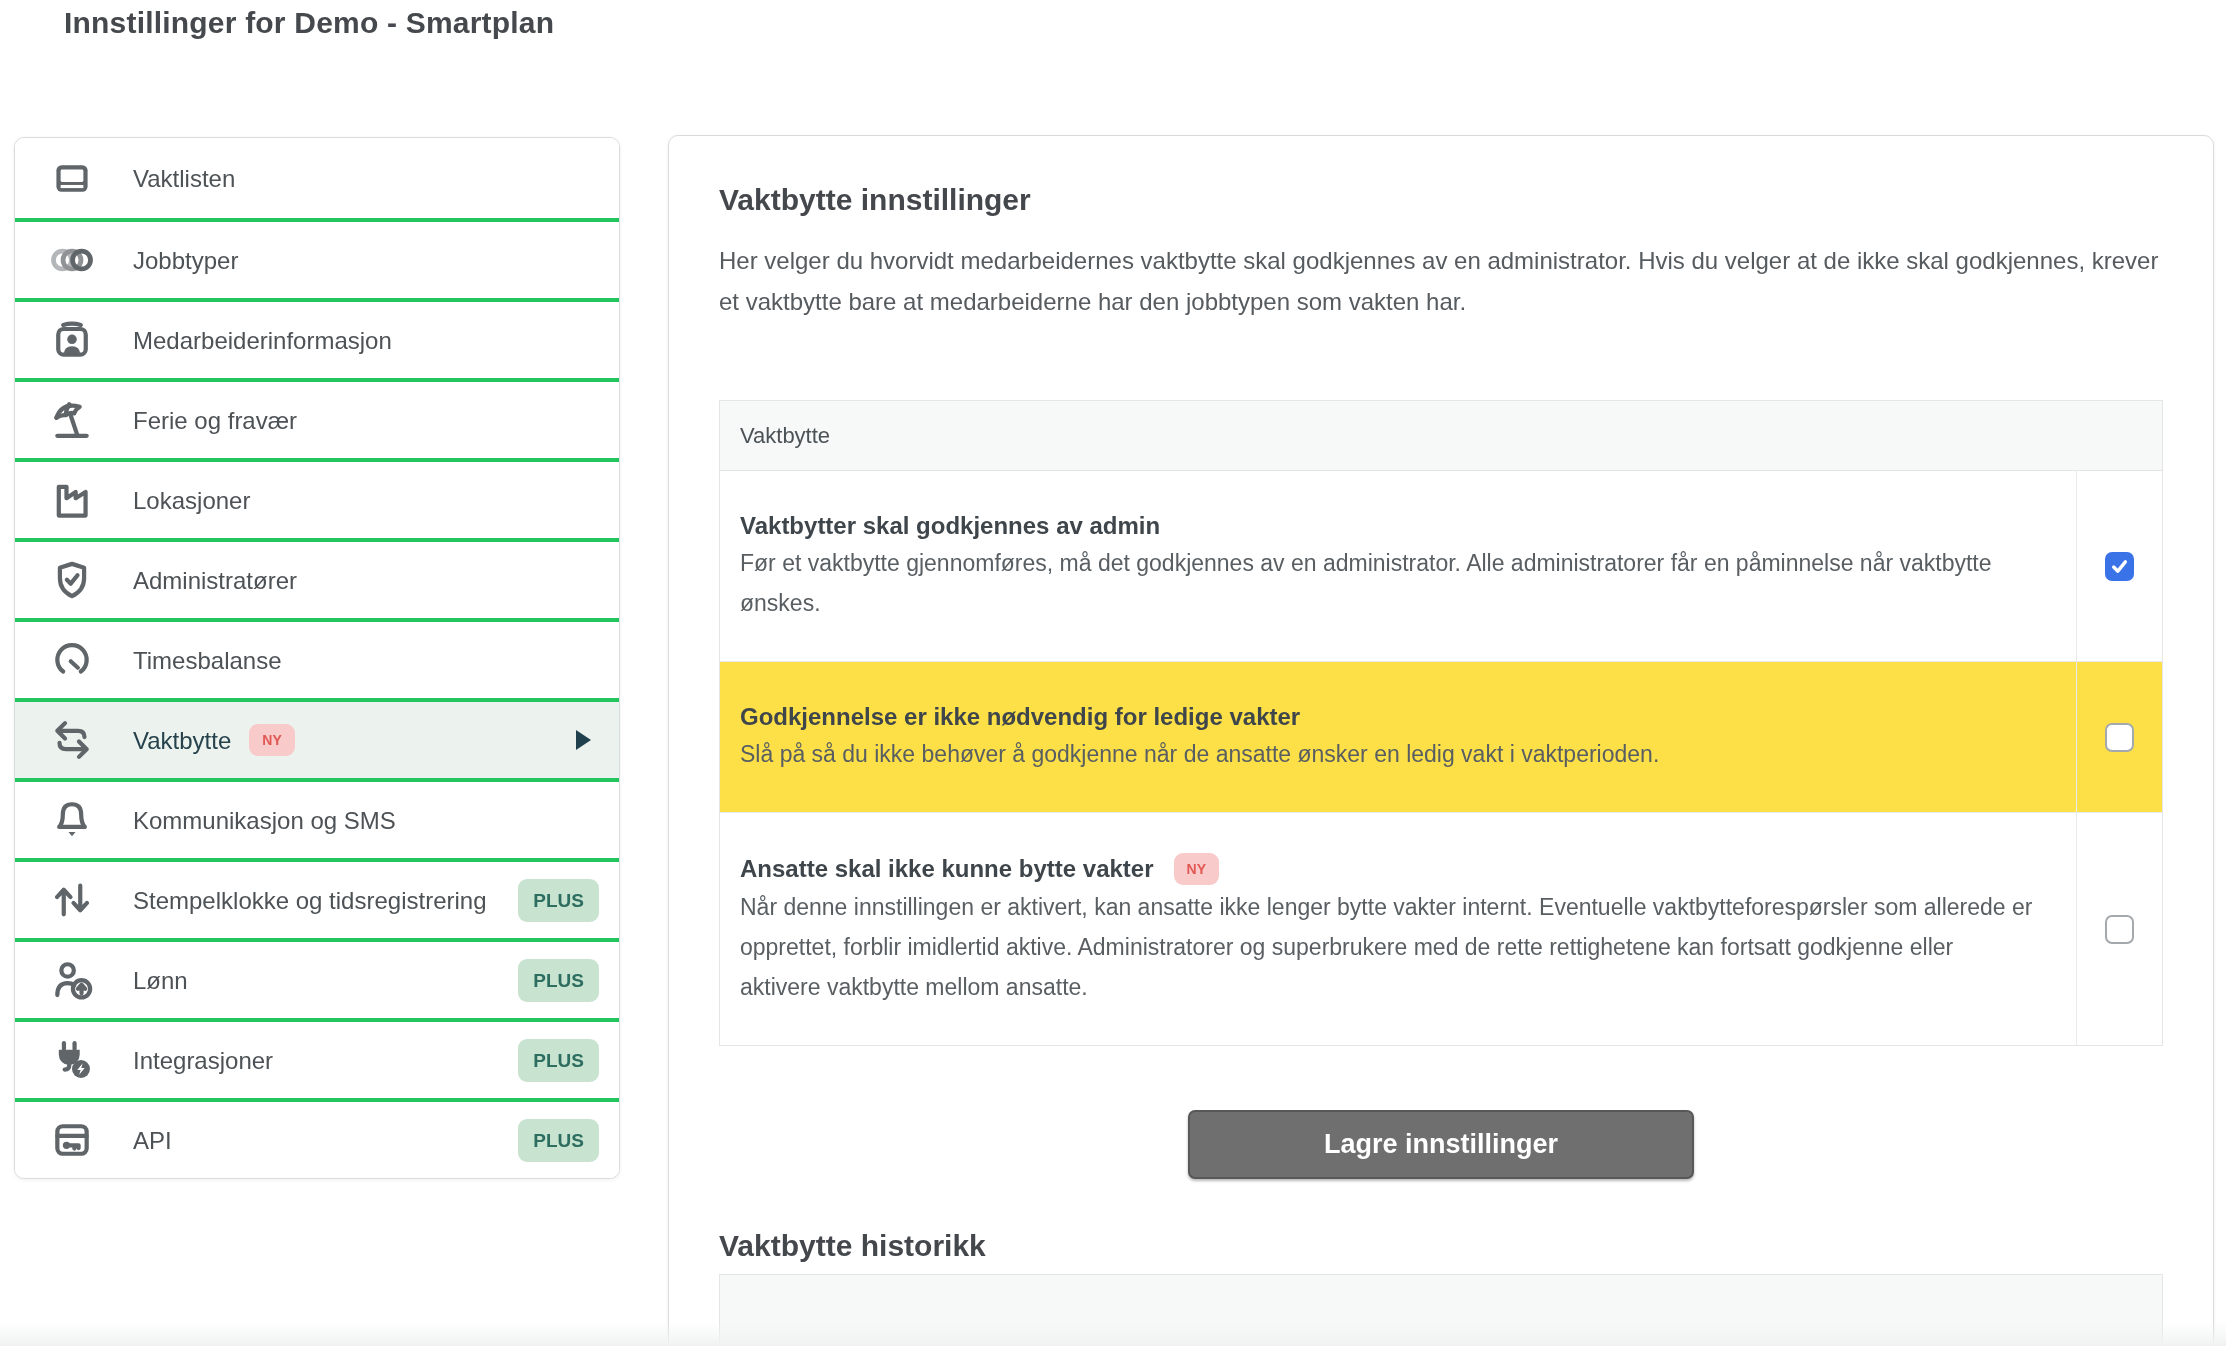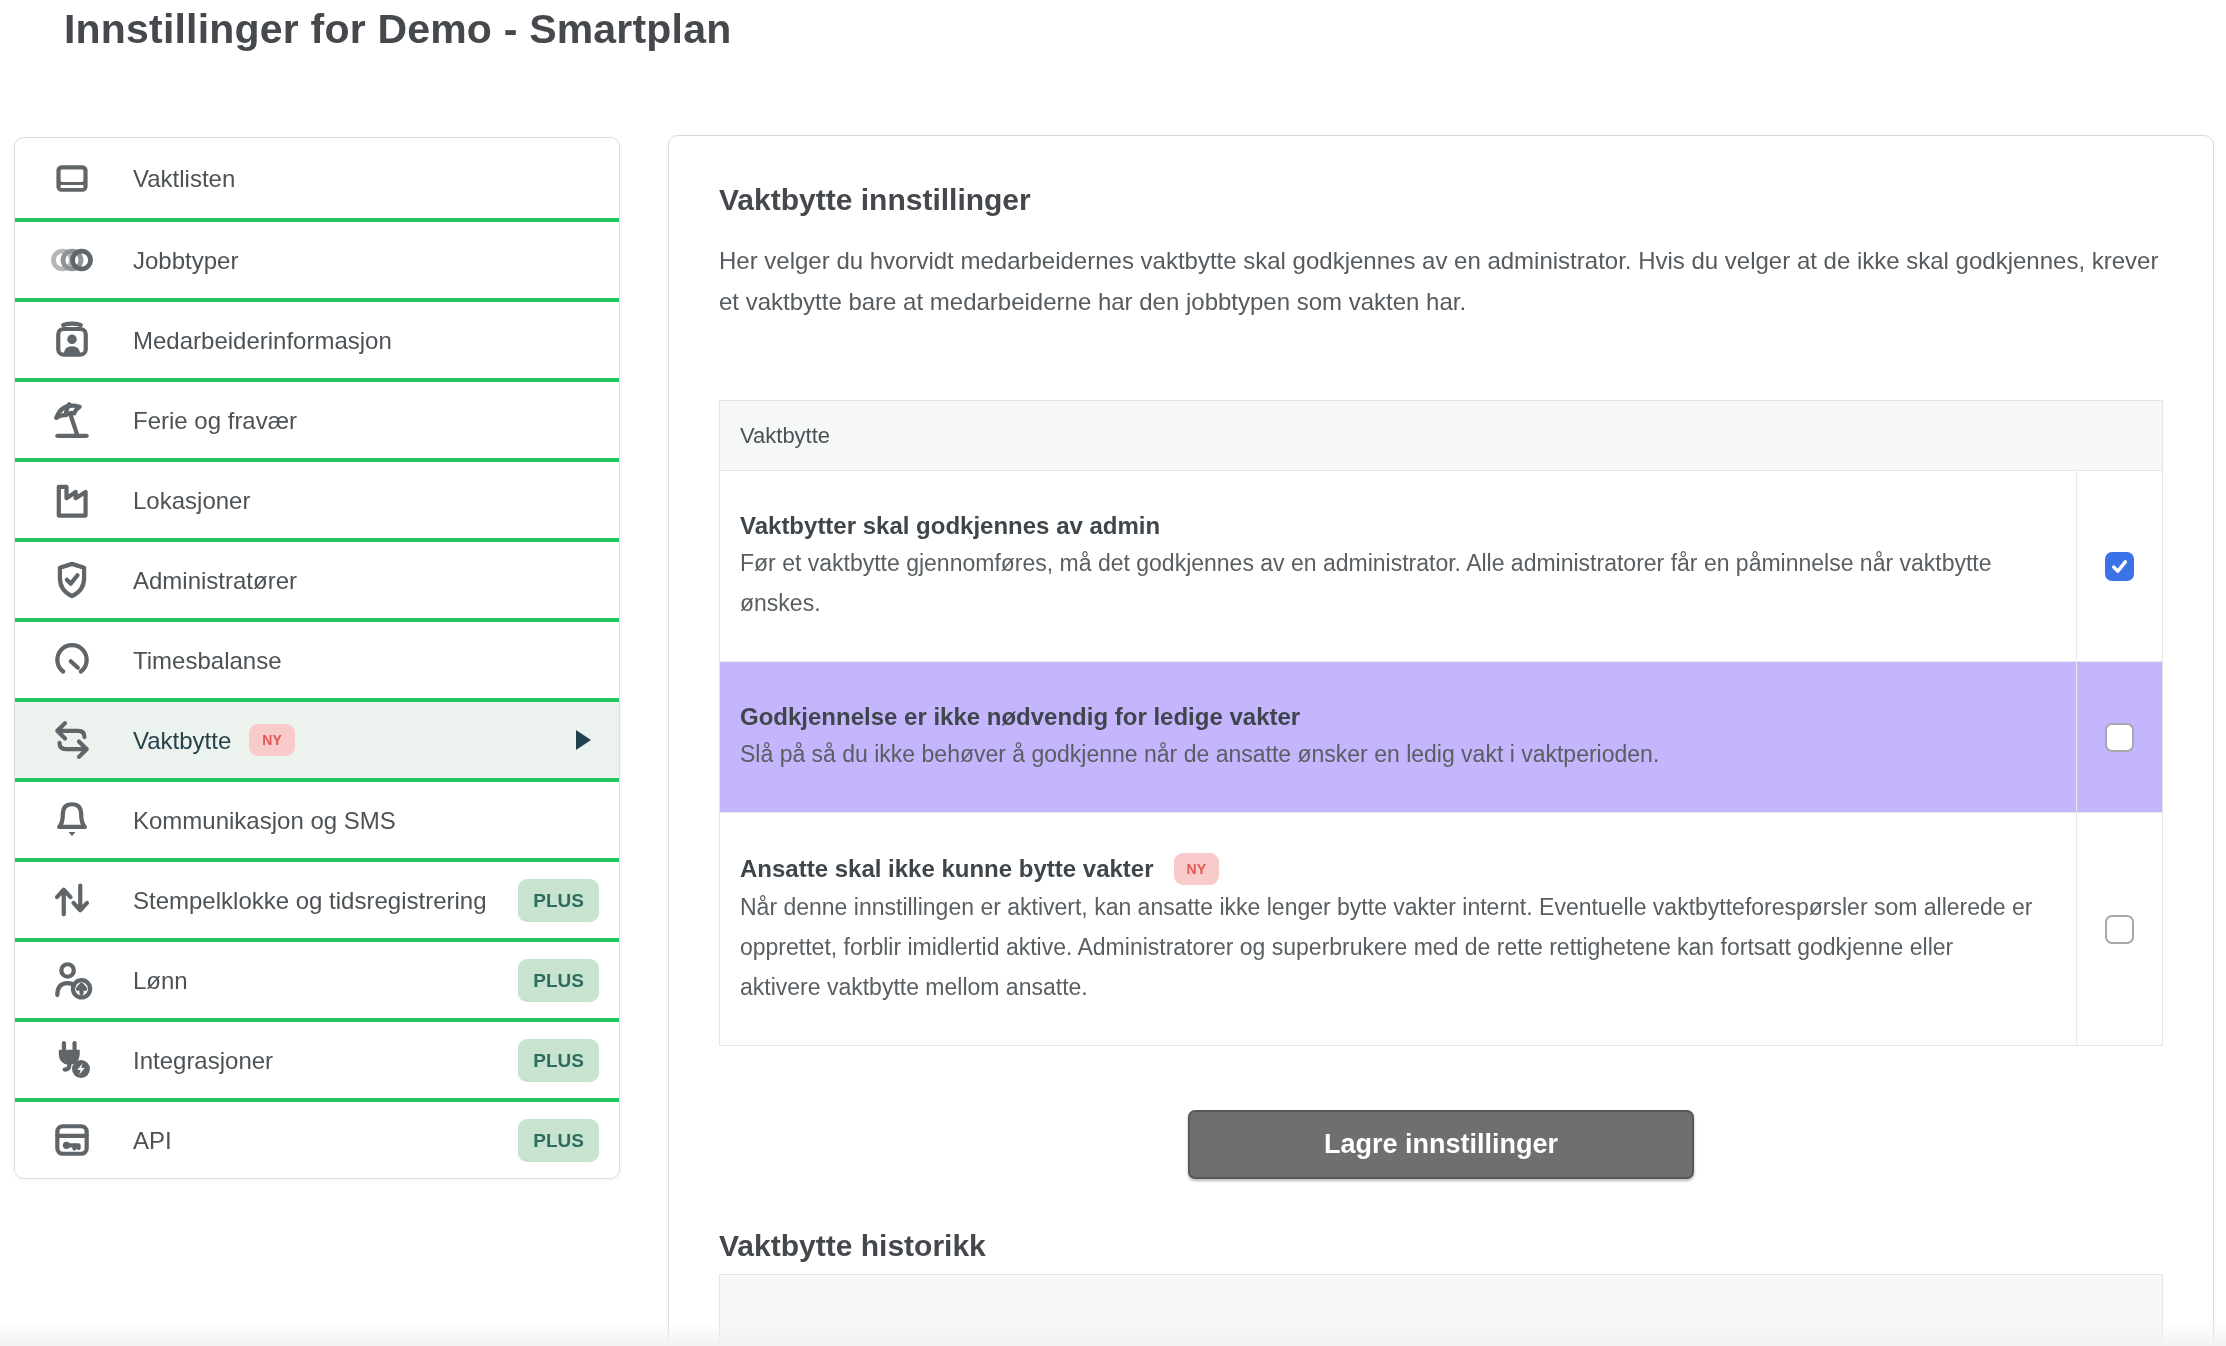--- a/index.html
+++ b/index.html
@@ -1,20 +1,20 @@
 <!DOCTYPE html>
 <html><head>
 <meta charset="utf-8">
 <style>
   * { margin:0; padding:0; box-sizing:border-box; }
   html,body { width:2226px; height:1346px; background:#fff; overflow:hidden;
               font-family:"Liberation Sans", sans-serif; }
   .page { position:relative; width:2226px; height:1346px; background:#fff; }
 
-  .page-title { position:absolute; left:64px; top:6px; font-size:41px; font-weight:700;
+  .page-title { position:absolute; left:64px; top:6px; font-size:30px; font-weight:700;
                 color:#45494d; letter-spacing:.2px; }
 
   
   .sidebar { position:absolute; left:14px; top:137px; width:606px; background:#fff;
              border:1px solid #d9dcde; border-radius:10px;
              box-shadow:0 1px 4px rgba(0,0,0,.06); overflow:hidden; }
   .side-item { height:80px; display:flex; align-items:center; padding:0 20px 0 34px;
                border-top:4px solid #22c55e; cursor:pointer; background:#fff; }
   .side-item:first-child { border-top:none; }
   .side-item .ic { width:46px; height:46px; flex:0 0 46px; margin-right:38px;
@@ -38,21 +38,21 @@
                 box-shadow:0 1px 4px rgba(0,0,0,.05); padding:46px 50px; }
   .panel-heading { font-size:30px; font-weight:700; color:#44484c; line-height:36px; }
   .panel-desc { margin-top:22px; font-size:24px; color:#565b5f; line-height:41px; }
 
   .settings-table { margin-top:78px; border:1px solid #e3e5e6; }
   .t-header { background:#f7f8f8; height:70px; display:flex; align-items:center;
               padding-left:20px; font-size:22px; color:#4c5357;
               border-bottom:1px solid #e3e5e6; }
   .t-row { display:flex; background:#fff; }
   .t-row + .t-row { border-top:1px solid #e8eaeb; }
-  .t-row.striped { background:#c4b5fd;gap:37px; }
+  .t-row.striped { background:#fde047;gap:37px; }
   .cell-main { flex:1; padding:40px 40px 38px 20px; }
   .row-title { font-size:24px; font-weight:700; color:#3f464b; display:flex;
                align-items:center; line-height:30px; }
   .row-title .ny-badge { margin-left:20px; }
   .row-desc { margin-top:2px; font-size:23px; color:#585e62; line-height:40px;
               max-width:1310px; }
   .cell-check { width:86px; border-left:1px solid #e8eaeb; display:flex;
                 align-items:center; justify-content:center; }
   .checkbox { width:29px; height:29px; border-radius:7px; border:2.5px solid #a4a9ad;
               background:#fff; display:flex; align-items:center; justify-content:center;

